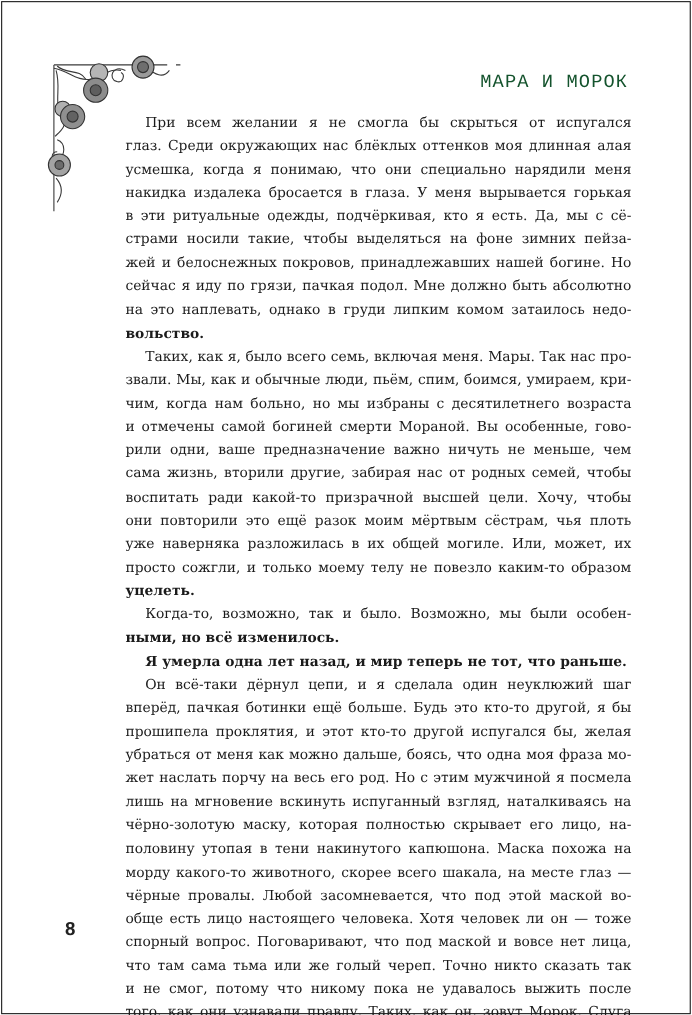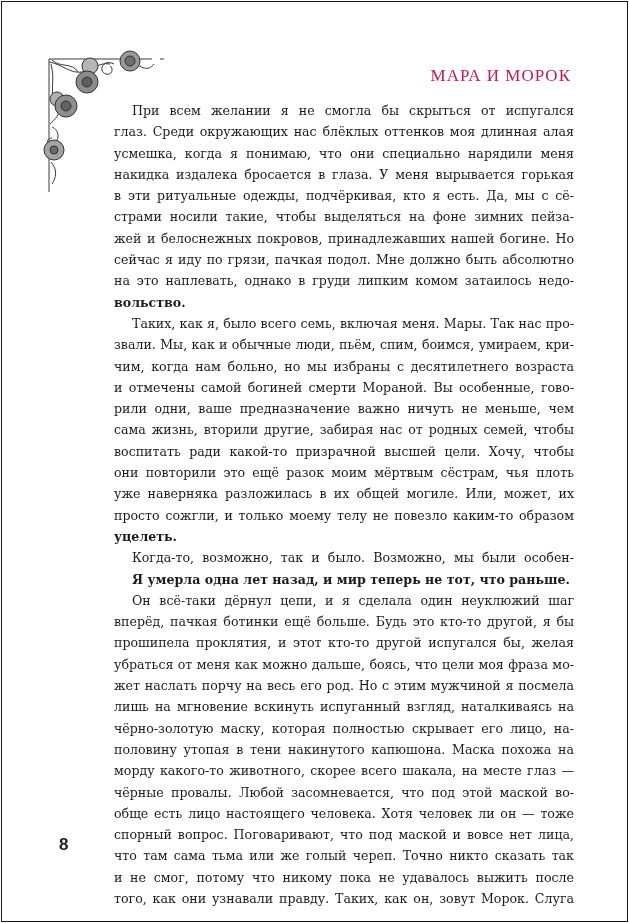--- a/index.html
+++ b/index.html
@@ -4,22 +4,22 @@
   <style>
     html, body { margin: 0; padding: 0; background: #ffffff; }
     body { width: 629px; height: 923px; position: relative; overflow: hidden; }
     .page {
       position: absolute; left: 1px; top: 1px; width: 625px; height: 919px;
       border: 1px solid #1a1a1a; background: #ffffff;
     }
     .ornament { position: absolute; left: 0; top: 0; }
     .running-head {
       position: absolute; right: 56px; top: 64px;
-      font-family: Liberation Serif, serif;
-      font-size: 17px; letter-spacing: 1px; color: #be185d;
+      font-family: Liberation Mono, monospace;
+      font-size: 17px; letter-spacing: 1px; color: #14532d;
     }
     .body-text {
       position: absolute; left: 112px; top: 98px; width: 460px;
       font-family: "DejaVu Serif", serif;
       font-size: 12.6px; line-height: 21.3px; color: #1b1b1b;
       text-align: justify;
     }
     .line { display: block; white-space: nowrap; text-align-last: justify; height: 21.3px; }
     .line.indent { padding-left: 18px; }
     .line.last { text-align-last: left; font-weight: bold; }
@@ -82,27 +82,28 @@
     <span class="line">и отмечены самой богиней смерти Мораной. Вы особенные, гово-</span>
     <span class="line">рили одни, ваше предназначение важно ничуть не меньше, чем</span>
     <span class="line">сама жизнь, вторили другие, забирая нас от родных семей, чтобы</span>
     <span class="line">воспитать ради какой-то призрачной высшей цели. Хочу, чтобы</span>
     <span class="line">они повторили это ещё разок моим мёртвым сёстрам, чья плоть</span>
     <span class="line">уже наверняка разложилась в их общей могиле. Или, может, их</span>
     <span class="line">просто сожгли, и только моему телу не повезло каким-то образом</span>
     <span class="line last">уцелеть.</span>
 
     <span class="line indent">Когда-то, возможно, так и было. Возможно, мы были особен-</span>
+    <span class="line last">ными, но всё изменилось.</span>
 
     <span class="line indent last">Я умерла одна лет назад, и мир теперь не тот, что раньше.</span>
 
     <span class="line indent">Он всё-таки дёрнул цепи, и я сделала один неуклюжий шаг</span>
     <span class="line">вперёд, пачкая ботинки ещё больше. Будь это кто-то другой, я бы</span>
     <span class="line">прошипела проклятия, и этот кто-то другой испугался бы, желая</span>
-    <span class="line">убраться от меня как можно дальше, боясь, что цели моя фраза мо-</span>
+    <span class="line">убраться от меня как можно дальше, боясь, что одна моя фраза мо-</span>
     <span class="line">жет наслать порчу на весь его род. Но с этим мужчиной я посмела</span>
     <span class="line">лишь на мгновение вскинуть испуганный взгляд, наталкиваясь на</span>
     <span class="line">чёрно-золотую маску, которая полностью скрывает его лицо, на-</span>
     <span class="line">половину утопая в тени накинутого капюшона. Маска похожа на</span>
     <span class="line">морду какого-то животного, скорее всего шакала, на месте глаз —</span>
     <span class="line">чёрные провалы. Любой засомневается, что под этой маской во-</span>
     <span class="line">обще есть лицо настоящего человека. Хотя человек ли он — тоже</span>
     <span class="line">спорный вопрос. Поговаривают, что под маской и вовсе нет лица,</span>
     <span class="line">что там сама тьма или же голый череп. Точно никто сказать так</span>
     <span class="line">и не смог, потому что никому пока не удавалось выжить после</span>

